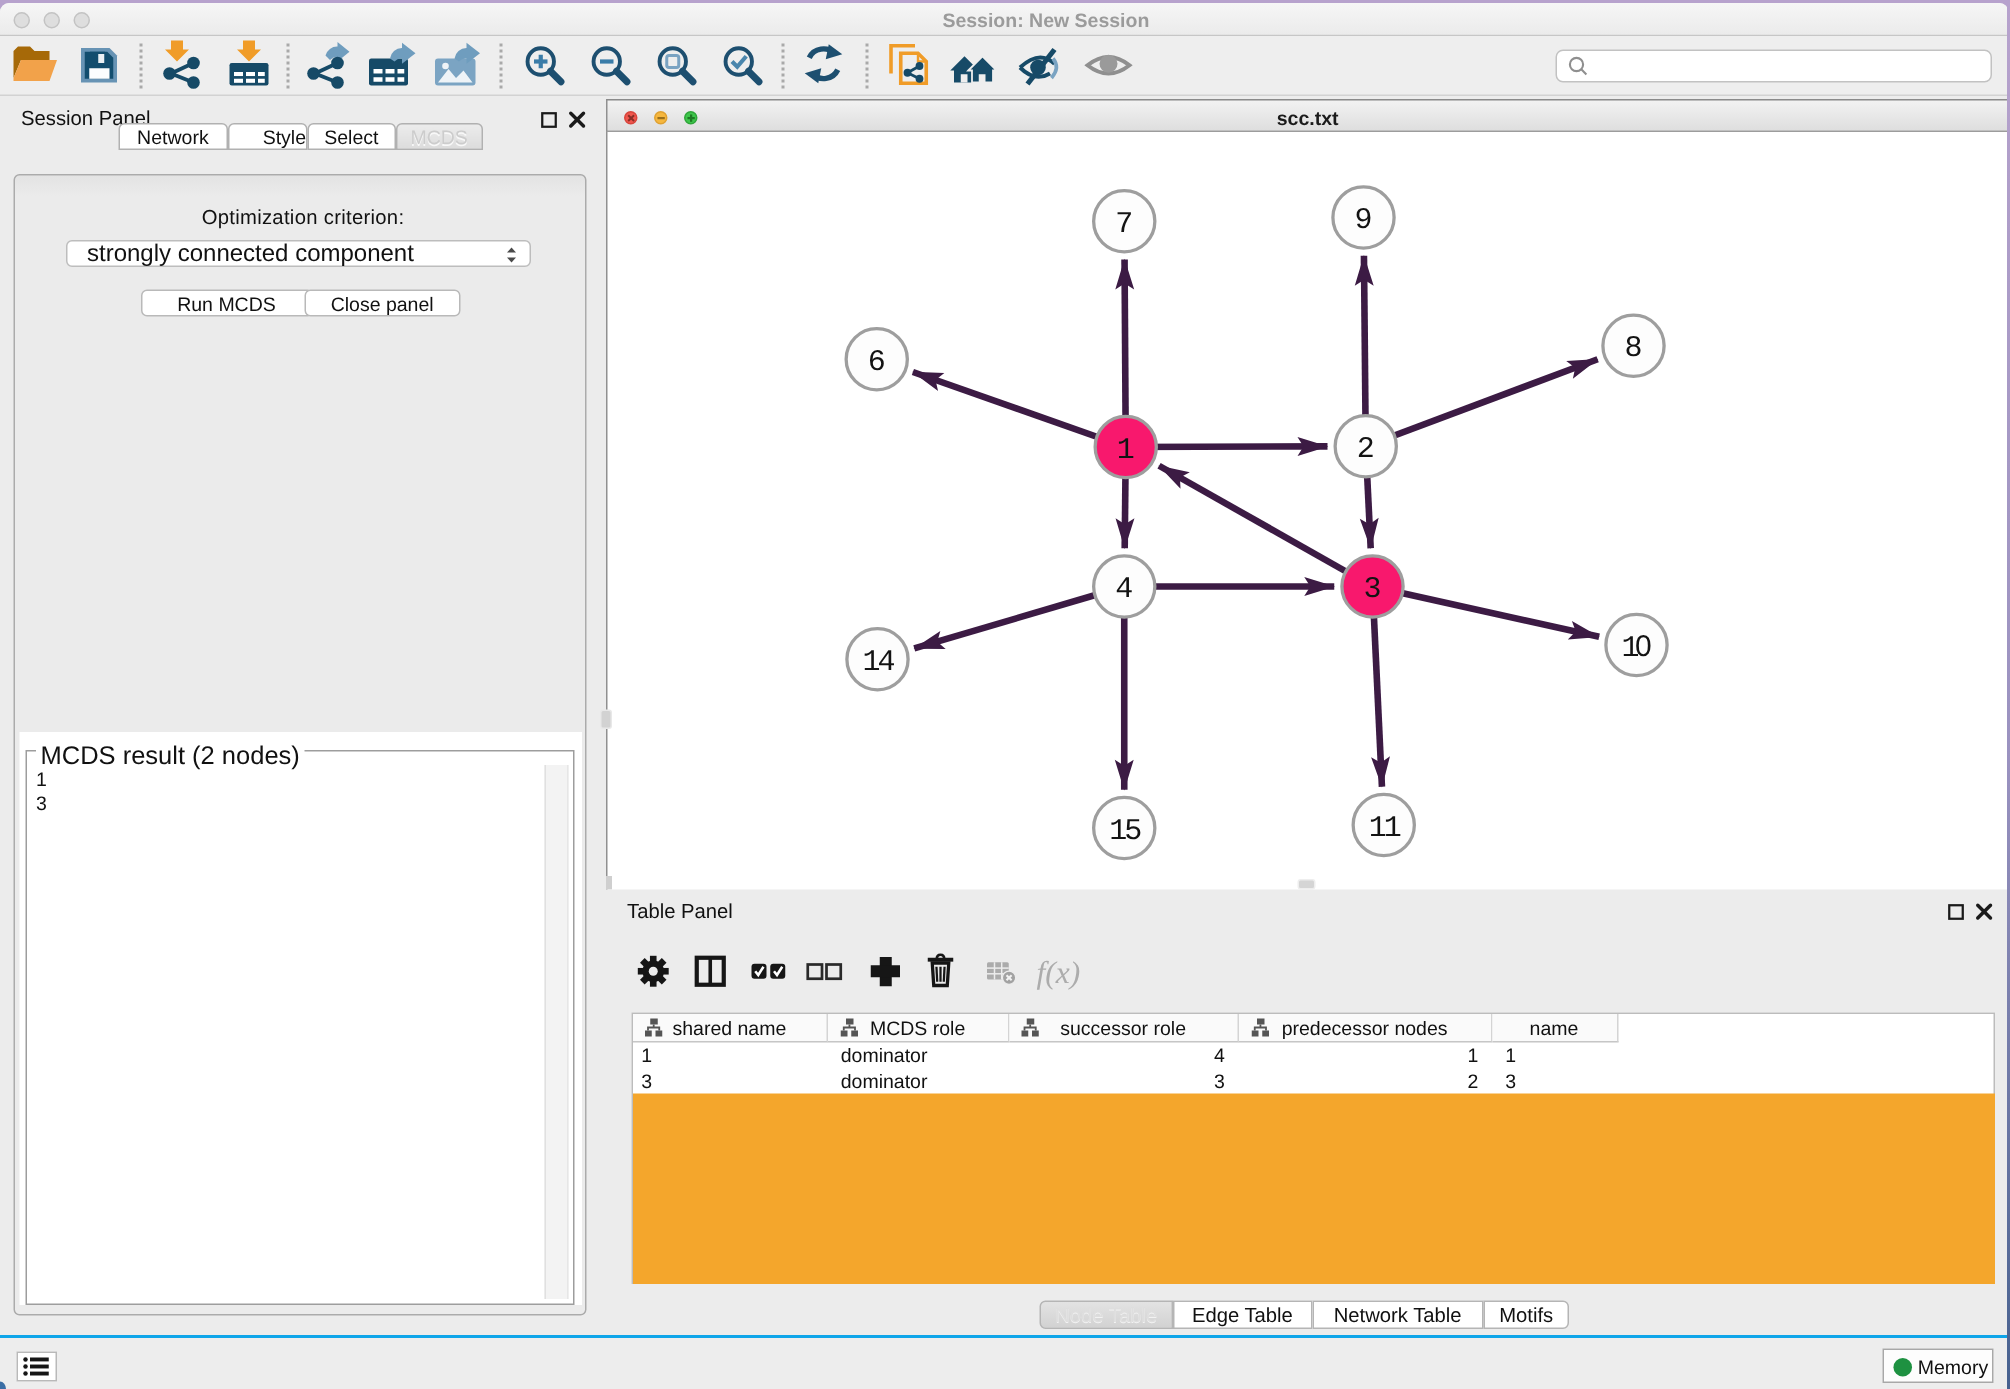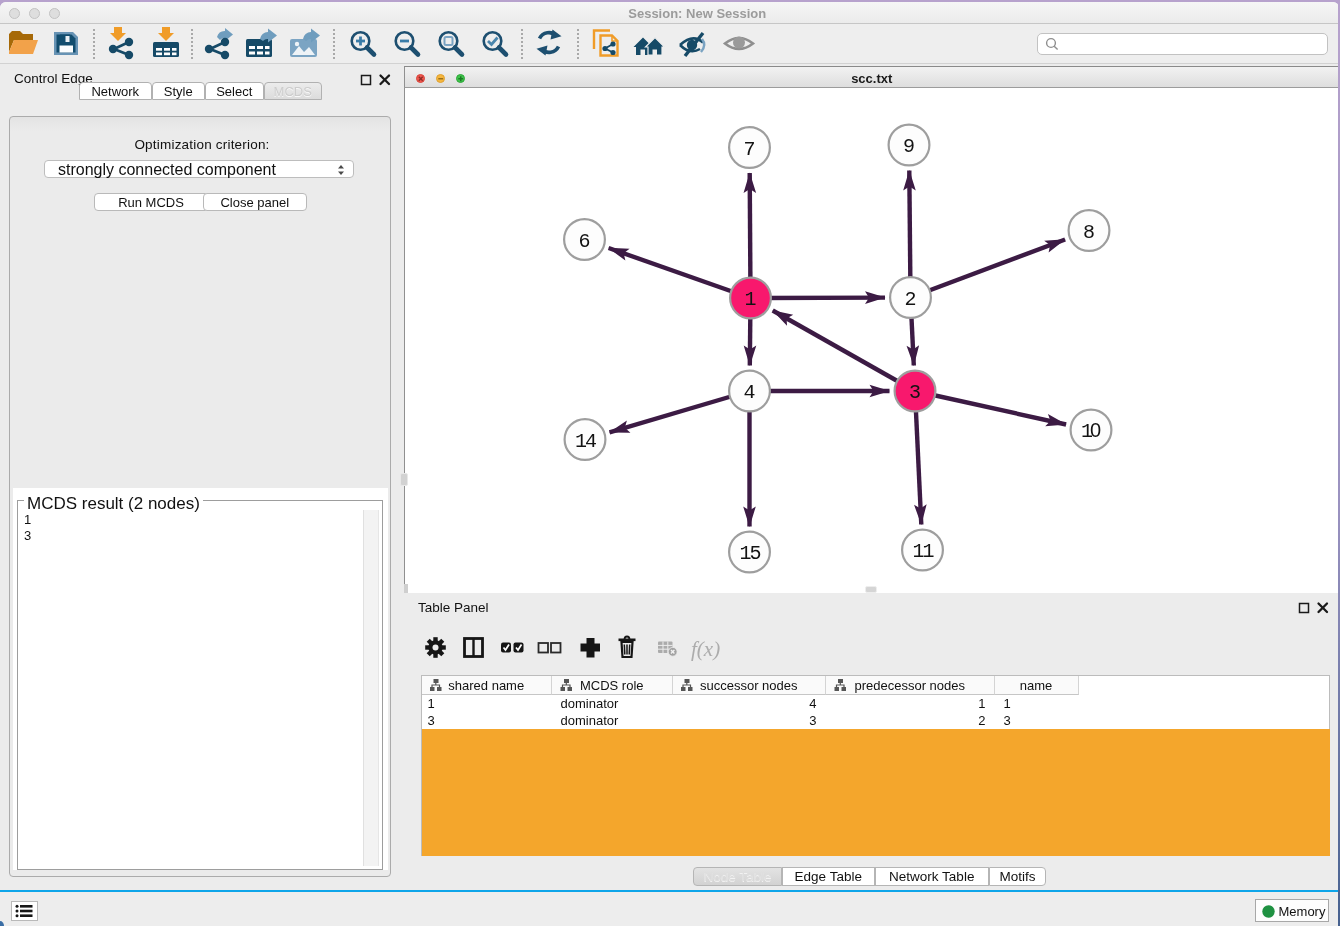--- a/index.html
+++ b/index.html
@@ -242,30 +242,30 @@
       </g>
     </svg>
     <div id="search">
       <svg width="16" height="16" viewBox="0 0 16 16" style="position:absolute;left:6px;top:2px;">
         <circle cx="7" cy="7" r="4.4" fill="none" stroke="#8f8f8f" stroke-width="1.4"></circle>
         <line x1="10.2" y1="10.2" x2="13.6" y2="13.6" stroke="#8f8f8f" stroke-width="1.4"></line>
       </svg>
     </div>
   </div>
   <div id="cpanel">
-    <div id="cphead">Control Edge</div>
+    <div id="cphead">Session Panel</div>
     <svg width="36" height="16" viewBox="0 0 36 16" style="position:absolute;left:358px;top:7.5px;">
       <rect x="3.5" y="3.5" width="9" height="9" fill="none" stroke="#1a1a1a" stroke-width="1.5"></rect>
       <g stroke="#1a1a1a" stroke-width="2.3" stroke-linecap="round">
         <line x1="22.5" y1="3.5" x2="31" y2="12"></line>
           <line x1="31" y1="3.5" x2="22.5" y2="12"></line>
       </g>
     </svg>
     <div class="tab" style="left:79px;width:72.5px;">Network</div>
-    <div class="tab" style="left:151.5px;width:53.5px;">Style</div>
+    <div class="tab" style="left:151.5px;width:53.5px;text-align:right;">Style</div>
     <div class="tab" style="left:205px;width:58.5px;">Select</div>
     <div class="tab" style="left:263.5px;width:58.5px;background:linear-gradient(#ececec,#dcdcdc);color:#cccccc;text-shadow:0 1px 0 #f8f8f8;">MCDS</div>
     <div id="tabpane"></div>
     <div id="optlabel">Optimization criterion:</div>
     <div id="selectbox">
         <span>strongly connected component</span>
       <svg class="abs" style="right:8px;top:3px;" width="8" height="12" viewBox="0 0 8 12">
         <path d="M1 4.4 L4 1 L7 4.4 Z" fill="#4a4a4a"></path>
         <path d="M1 7.6 L4 11 L7 7.6 Z" fill="#4a4a4a"></path>
       </svg>
@@ -426,21 +426,21 @@
             <line x1="250.4" y1="24.1" x2="247" y2="27.5"></line>
           </g>
       </g>
 
       <text x="267" y="29.5" font-family="'Liberation Serif',serif" font-style="italic" font-size="21" fill="#acacac">f(x)</text>
     </svg>
     <div id="ttable">
       <div id="orange"></div>
       <div class="hcell" style="left:0;width:130.5px;">shared name</div>
       <div class="hcell" style="left:130.5px;width:120.5px;">MCDS role</div>
-      <div class="hcell" style="left:251px;width:153.5px;">successor nodes</div>
+      <div class="hcell" style="left:251px;width:153.5px;">successor role</div>
       <div class="hcell" style="left:404.5px;width:168.5px;">predecessor nodes</div>
       <div class="hcell" style="left:573px;width:84px;">name</div>
       <svg width="660" height="19" viewBox="0 0 660 19" style="position:absolute;left:0;top:0;">
         <g fill="#555">
           <g transform="translate(8,3)">
               <rect x="3.5" y="0" width="5" height="4"></rect>
               <rect x="0" y="8" width="4.5" height="4"></rect>
               <rect x="7" y="8" width="4.5" height="4"></rect>
               <path d="M5.8,4 L5.8,6 M2,8 L2,6 L9.5,6 L9.5,8" stroke="#555" stroke-width="1.2" fill="none"></path>
             </g>

